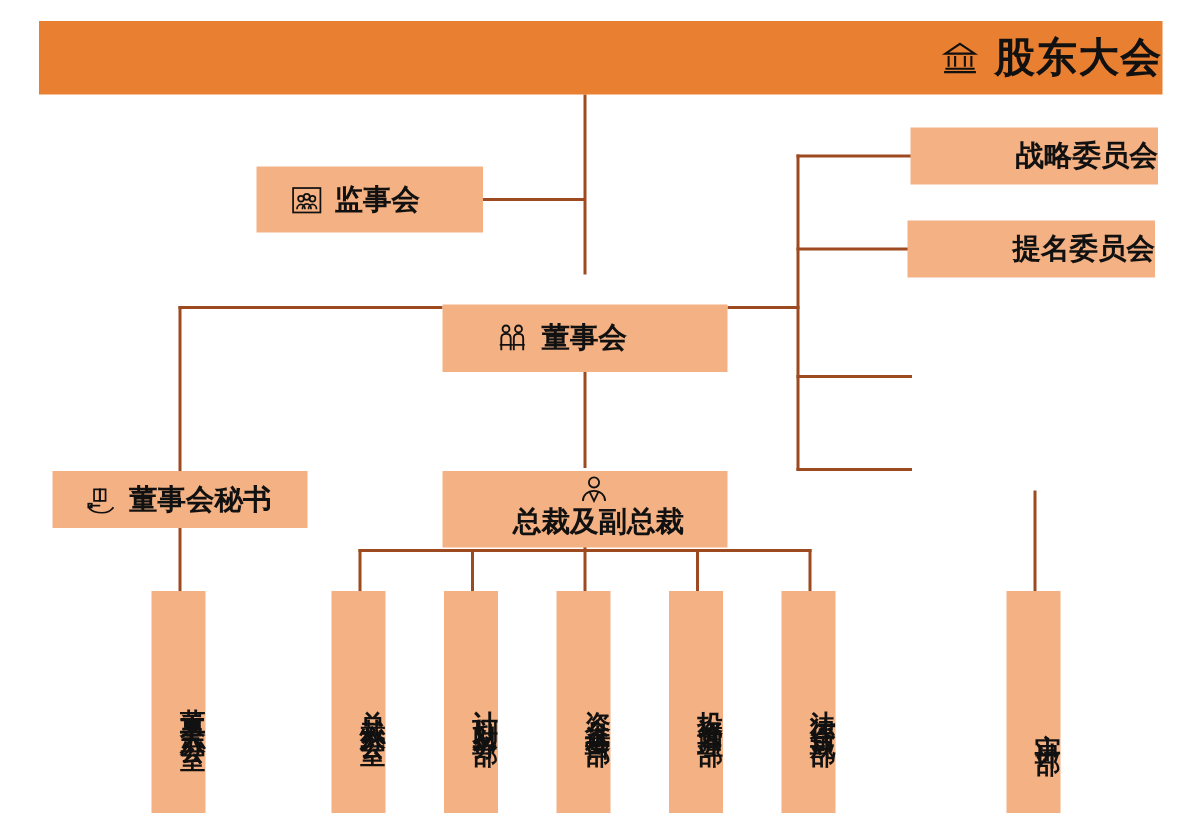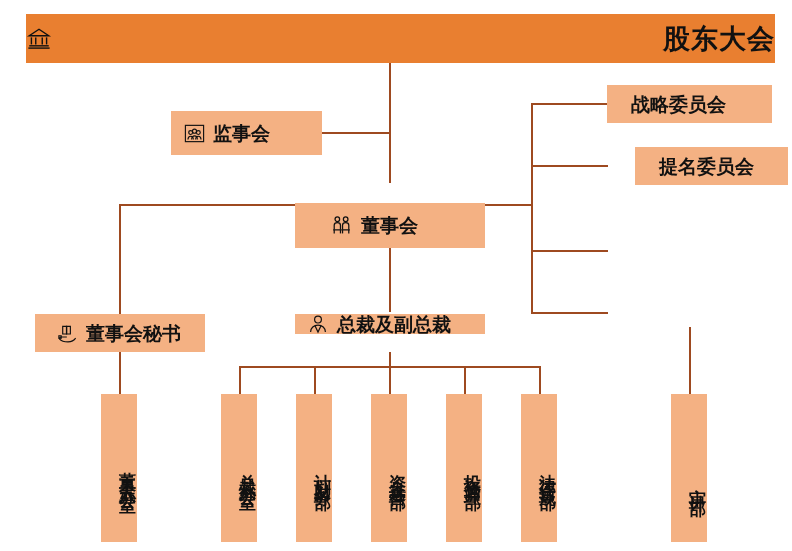--- a/index.html
+++ b/index.html
@@ -27,38 +27,38 @@
   .line.h { height: 2px; }
   .line.v { width: 2px; }
 
   
   .node {
     position: absolute;
     background: #f4b183;
     box-sizing: border-box;
     display: flex;
     align-items: center;
-    justify-content: space-between;
+    justify-content: flex-end;
     color: #111111;
     line-height: 1.1;
   }
 
   
   .banner {
     background: #e97f30;
     font-size: 27px;
     font-weight: 700;
     letter-spacing: 1px;
   }
   .banner .label { margin-left: 10px; }
 
   
   .node.with-icon {
     justify-content: flex-start;
-    padding-left: 12px;
+    padding-left: 22px;
     font-size: 19px;
     font-weight: 700;
   }
   .node.with-icon .label { margin-left: 7px; }
 
   
   .node.committee {
     font-size: 19px;
     font-weight: 700;
     white-space: nowrap;
@@ -163,39 +163,39 @@
         <line x1="13" y1="16.4" x2="13" y2="19.6"></line>
         <line x1="19" y1="16.4" x2="19" y2="19.6"></line>
       </svg>
     </span>
     <span class="label">董事会</span>
   </div>
 
   <div class="node committee" style="left:607px; top:85px; width:165px; height:38px;">
     <span>战略委员会</span>
   </div>
-  <div class="node committee" style="left:635px; top:147px; width:153px; height:38px;">
+  <div class="node committee" style="left:605px; top:147px; width:165px; height:38px;">
     <span>提名委员会</span>
   </div>
 
   <div class="node with-icon" style="left:35px; top:314px; width:170px; height:38px; padding-left:21px;">
     <span class="icon">
       <svg width="23" height="23" viewBox="0 0 24 24" fill="none" stroke="#111" stroke-width="1.2">
         <path d="M7 4.5h4v8H7z"></path>
         <path d="M11 4.5h4v8h-4z"></path>
         <line x1="11" y1="4.5" x2="11" y2="12.5"></line>
         <path d="M3.5 17.5c2.2 2.4 6 3.2 9 3.2 3.4 0 6.5-1.6 8-3.8"></path>
         <path d="M3.5 17.5c0-1 .8-1.8 1.8-1.8h6"></path>
         <rect x="3" y="14.4" width="2.4" height="2.6"></rect>
       </svg>
     </span>
     <span class="label">董事会秘书</span>
   </div>
 
-  <div class="node with-icon" style="left:295px; top:314px; width:190px; height:20px; padding-left:11px;">
+  <div class="node with-icon" style="left:295px; top:314px; width:190px; height:51px; padding-left:11px;flex-direction:column;">
     <span class="icon">
       <svg width="24" height="24" viewBox="0 0 24 24" fill="none" stroke="#111" stroke-width="1.2">
         <circle cx="12" cy="7.6" r="3.4"></circle>
         <path d="M4.6 20c0-4.1 3.3-6.8 7.4-6.8s7.4 2.7 7.4 6.8"></path>
         <path d="M9 13.8 12 20l3-6.2"></path>
       </svg>
     </span>
     <span class="label">总裁及副总裁</span>
   </div>
 

